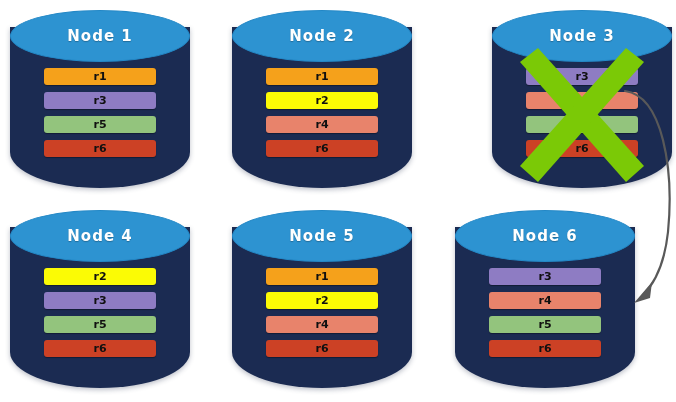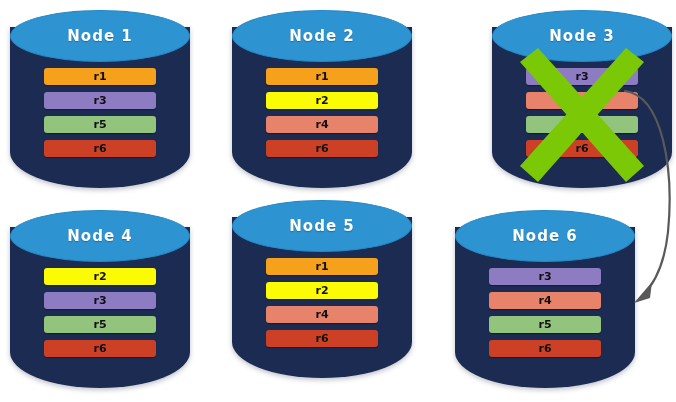--- a/index.html
+++ b/index.html
@@ -149,21 +149,21 @@
     <div class="node-top"></div>
     <div class="node-label">Node 4</div>
     <div class="records">
       <div class="record-bar" style="background: rgb(251, 251, 5);">r2</div>
       <div class="record-bar" style="background: rgb(142, 124, 195);">r3</div>
       <div class="record-bar" style="background: rgb(147, 196, 125);">r5</div>
       <div class="record-bar" style="background: rgb(204, 65, 37);">r6</div>
     </div>
   </div>
 
-  <div class="node" style="left:232px; top:200px;">
+  <div class="node" style="left:232px; top:210px;">
     <div class="node-body"></div>
     <div class="node-top"></div>
     <div class="node-label">Node 5</div>
     <div class="records">
       <div class="record-bar" style="background: rgb(245, 161, 27);">r1</div>
       <div class="record-bar" style="background: rgb(251, 251, 5);">r2</div>
       <div class="record-bar" style="background: rgb(232, 131, 107);">r4</div>
       <div class="record-bar" style="background: rgb(204, 65, 37);">r6</div>
     </div>
   </div>

